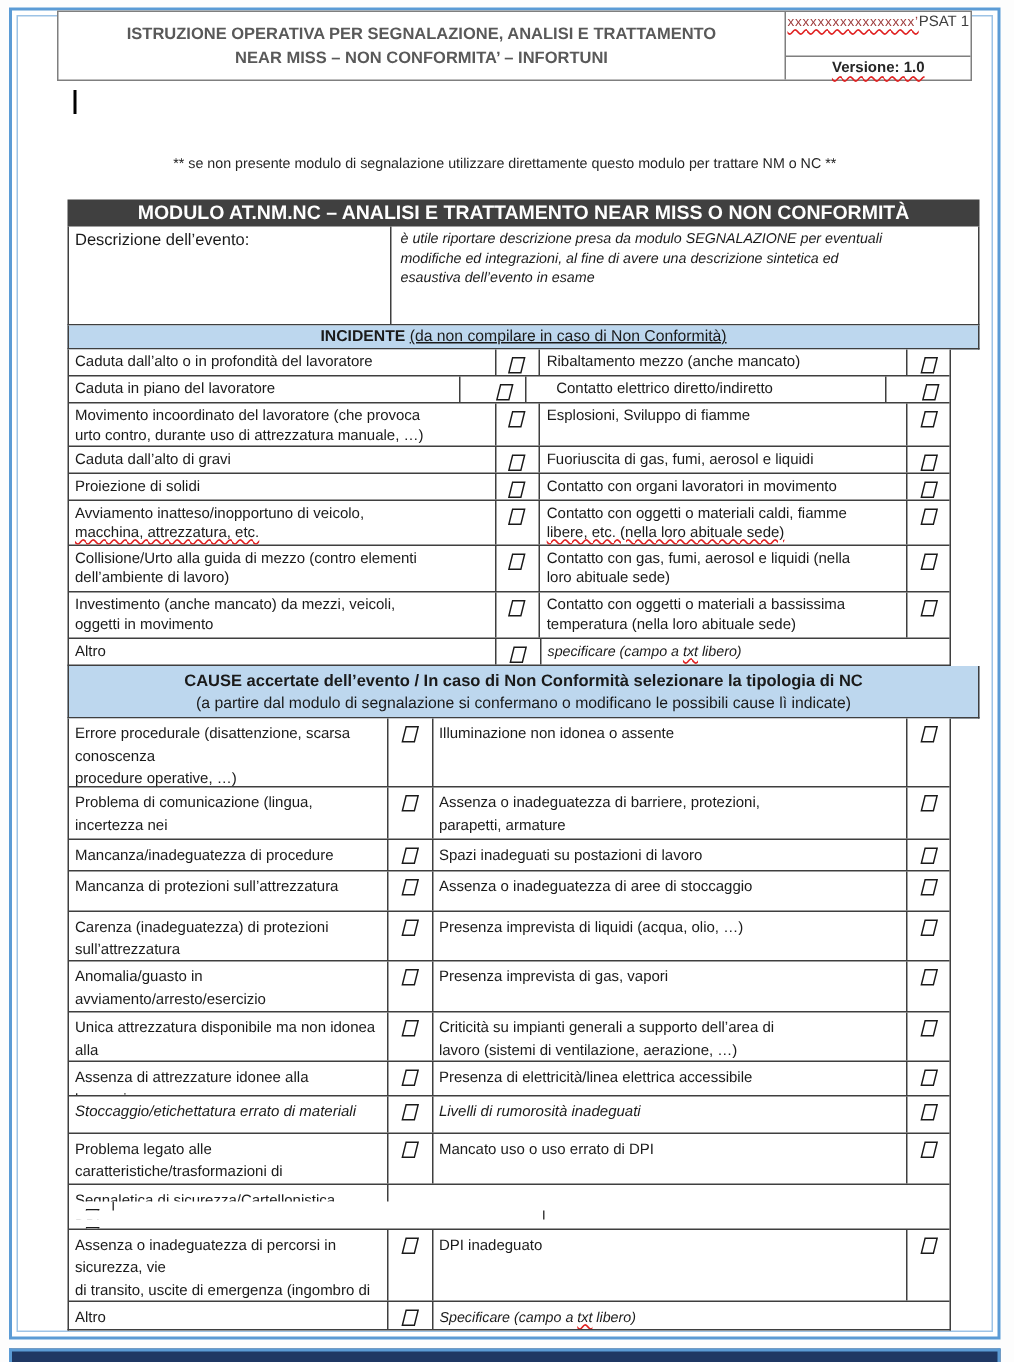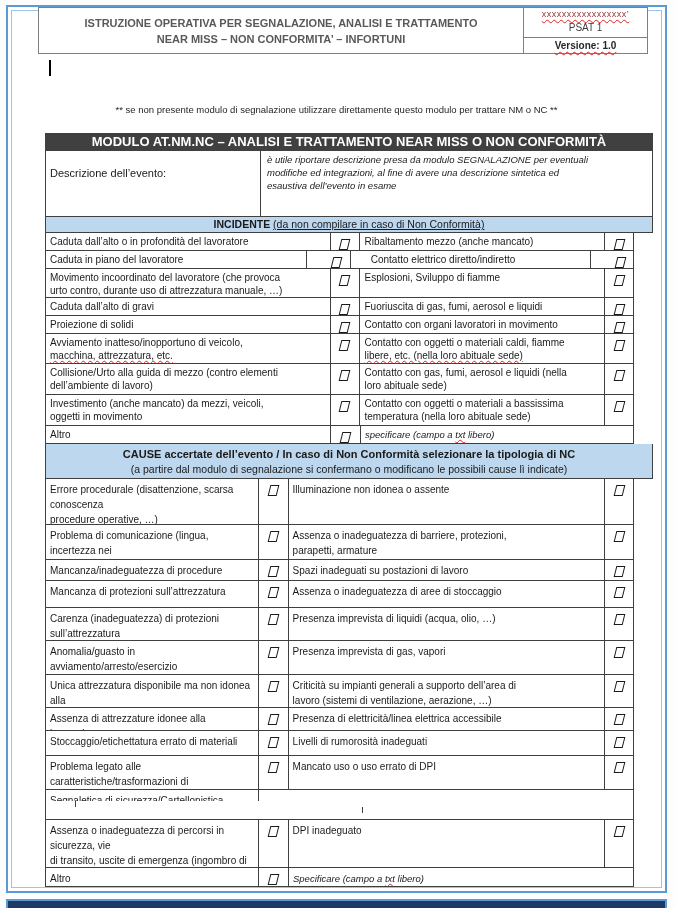--- a/index.html
+++ b/index.html
@@ -12,42 +12,42 @@
              border:2.5px solid #5b9bd5;border-bottom:none;background:#1f3864;}
 
   
   .header-table{position:absolute;left:30px;top:0;width:610px;height:47px;display:flex;
                 border:1px solid #7f7f7f;box-sizing:border-box;background:#fff;}
   .hcell-title{width:485px;box-sizing:border-box;border-right:1px solid #7f7f7f;
                display:flex;flex-direction:column;justify-content:center;text-align:center;
                font-weight:bold;font-size:11px;line-height:16px;color:#595959;}
   .hcell-right{flex:1;display:flex;flex-direction:column;font-size:10px;text-align:center;}
   .hcode{height:30px;box-sizing:border-box;border-bottom:1px solid #7f7f7f;
-         display:flex;flex-direction:column;line-height:13px;color:#3f3f3f;}
+         display:flex;justify-content:center;line-height:13px;color:#3f3f3f;}
   .hversion{flex:1;display:flex;align-items:center;justify-content:center;color:#262626;}
   .redacted{color:#9c3838;font-size:9px;letter-spacing:0.5px;
             text-decoration:underline;text-decoration-style:wavy;text-decoration-color:#e02020;
             text-decoration-thickness:1px;text-underline-offset:2px;}
   .wavy{text-decoration:underline;text-decoration-style:wavy;text-decoration-color:#e02020;
         text-decoration-thickness:1px;text-underline-offset:2px;font-weight:bold;}
 
   .cursor{position:absolute;left:41px;top:53px;width:1.5px;height:16px;background:#000;}
 
   .doc-title{position:absolute;left:0;top:68px;width:100%;text-align:center;
              font-size:19px;font-weight:bold;text-decoration:underline;letter-spacing:0.2px;}
   .doc-subtitle{position:absolute;left:0;top:97px;width:100%;text-align:center;font-size:9.5px;color:#262626;}
 
   
   .module{position:absolute;left:37px;top:126px;width:608px;}
   .navy-bar{height:18px;line-height:18px;background:#404040;color:#fff;font-weight:bold;
             font-size:13px;text-align:center;box-sizing:border-box;}
   .desc-row{display:flex;height:66px;box-sizing:border-box;
             border:1px solid #3f3f3f;border-top:none;}
   .desc-label{width:215px;box-sizing:border-box;border-right:1px solid #3f3f3f;
-              padding:16px 4px;font-size:11px;}
+              padding:3px 4px;font-size:11px;}
   .desc-note{flex:1;padding:2px 6px;font-size:9.5px;font-style:italic;line-height:13px;
              white-space:pre-wrap;color:#1a1a1a;}
   .section-bar{background:#bdd7ee;border:1px solid #3f3f3f;border-top:none;box-sizing:border-box;
                height:16px;line-height:15px;text-align:center;font-size:10.5px;}
   .section-bar b{font-weight:bold;}
   .section-bar .u{text-decoration:underline;}
   .section-bar2{background:#bdd7ee;border:1px solid #3f3f3f;border-top:none;box-sizing:border-box;
                 height:35px;text-align:center;padding-top:2px;}
   .section-bar2 .b1{font-size:11px;font-weight:bold;line-height:16px;}
   .section-bar2 .b2{font-size:10.5px;line-height:15px;}
@@ -229,21 +229,21 @@
             <div class="c c-text c-right"><span>Criticità su impianti generali a supporto dell’area di
 lavoro (sistemi di ventilazione, aerazione, …)</span></div>
             <div class="c c-cb last"><span class="checkbox"></span></div>
           </div>
           <div class="cl-row" style="height: 23px;">
             <div class="c c-text c-left"><span>Assenza di attrezzature idonee alla lavorazione</span></div>
             <div class="c c-cb"><span class="checkbox"></span></div>
             <div class="c c-text c-right"><span>Presenza di elettricità/linea elettrica accessibile</span></div>
             <div class="c c-cb last"><span class="checkbox"></span></div>
           </div>
-          <div class="cl-row" style="height: 25px;">
+          <div class="cl-row" style="height: 25px; font-style: italic;">
             <div class="c c-text c-left"><span>Stoccaggio/etichettatura errato di materiali</span></div>
             <div class="c c-cb"><span class="checkbox"></span></div>
             <div class="c c-text c-right"><span>Livelli di rumorosità inadeguati</span></div>
             <div class="c c-cb last"><span class="checkbox"></span></div>
           </div>
           <div class="cl-row" style="height: 34px;">
             <div class="c c-text c-left"><span>Problema legato alle caratteristiche/trasformazioni di
 materiali</span></div>
             <div class="c c-cb"><span class="checkbox"></span></div>
             <div class="c c-text c-right"><span>Mancato uso o uso errato di DPI</span></div>

